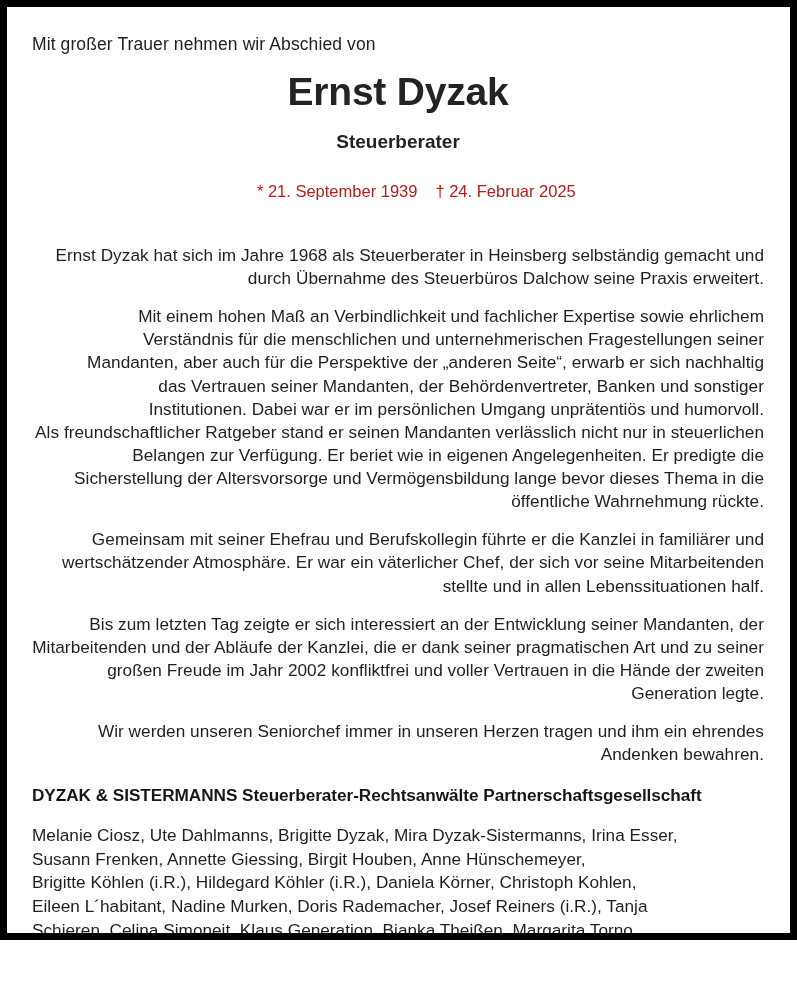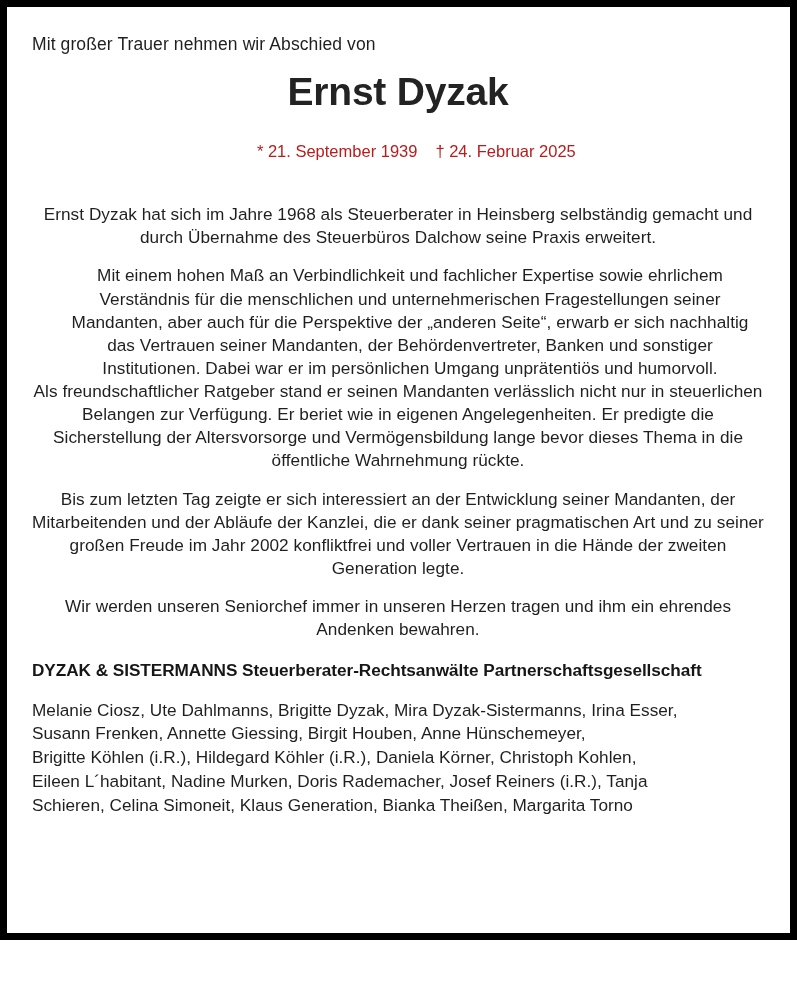--- a/index.html
+++ b/index.html
@@ -40,21 +40,21 @@
   .deceased-block {
     text-align: center;
     margin: 0 0 22px 0;
   }
   .deceased-name {
     font-size: 39px;
     font-weight: bold;
     line-height: 1.08;
     color: #232323;
     letter-spacing: -0.2px;
-    margin: 5px 0 9px 0;
+    margin: 5px 0 18px 0;
   }
   .deceased-role {
     font-size: 19px;
     font-weight: bold;
     color: #232323;
     line-height: 1.2;
     margin: 0 0 9px 0;
   }
   .dates {
     font-size: 16.5px;
@@ -64,21 +64,21 @@
   }
   .dates .date-sep {
     display: inline-block;
     width: 18px;
   }
   .body-para {
     font-size: 17.2px;
     line-height: 1.345;
     color: #1f1f1f;
     margin: 0 0 15px 0;
-    text-align: center;
+    text-align: right;
     letter-spacing: 0.05px;
   }
   .body-para.tight {
     margin-bottom: 0;
     margin-left: 24px;
   }
   .company-line {
     font-size: 17.2px;
     font-weight: bold;
     color: #161616;
@@ -101,28 +101,30 @@
 </head>
 <body>
 
 <div id="notice">
   <div class="inner">
 
     <p class="intro">Mit großer Trauer nehmen wir Abschied von</p>
 
     <div class="deceased-block">
       <div class="deceased-name">Ernst Dyzak</div>
+      <div class="deceased-role">Steuerberater</div>
       <div class="dates">
         <span>* 21. September 1939</span><span class="date-sep"></span><span>† 24. Februar 2025</span>
       </div>
     </div>
 
     <p class="body-para">Ernst Dyzak hat sich im Jahre 1968 als Steuerberater in Heinsberg selbständig gemacht und durch Übernahme des Steuerbüros Dalchow seine Praxis erweitert.</p>
     <p class="body-para tight">Mit einem hohen Maß an Verbindlichkeit und fachlicher Expertise sowie ehrlichem Verständnis für die menschlichen und unternehmerischen Fragestellungen seiner Mandanten, aber auch für die Perspektive der „anderen Seite“, erwarb er sich nachhaltig das Vertrauen seiner Mandanten, der Behördenvertreter, Banken und sonstiger Institutionen. Dabei war er im persönlichen Umgang unprätentiös und humorvoll.</p>
     <p class="body-para">Als freundschaftlicher Ratgeber stand er seinen Mandanten verlässlich nicht nur in steuerlichen Belangen zur Verfügung. Er beriet wie in eigenen Angelegenheiten. Er predigte die Sicherstellung der Altersvorsorge und Vermögensbildung lange bevor dieses Thema in die öffentliche Wahrnehmung rückte.</p>
+    <p class="body-para">Gemeinsam mit seiner Ehefrau und Berufskollegin führte er die Kanzlei in familiärer und wertschätzender Atmosphäre. Er war ein väterlicher Chef, der sich vor seine Mitarbeitenden stellte und in allen Lebenssituationen half.</p>
     <p class="body-para">Bis zum letzten Tag zeigte er sich interessiert an der Entwicklung seiner Mandanten, der Mitarbeitenden und der Abläufe der Kanzlei, die er dank seiner pragmatischen Art und zu seiner großen Freude im Jahr 2002 konfliktfrei und voller Vertrauen in die Hände der zweiten Generation legte.</p>
     <p class="body-para">Wir werden unseren Seniorchef immer in unseren Herzen tragen und ihm ein ehrendes Andenken bewahren.</p>
 
     <p class="company-line">DYZAK &amp; SISTERMANNS Steuerberater-Rechtsanwälte Partnerschaftsgesellschaft</p>
 
     <div class="staff-list">
       <span class="staff-line">Melanie Ciosz, Ute Dahlmanns, Brigitte Dyzak, Mira Dyzak-Sistermanns, Irina Esser,</span>
       <span class="staff-line">Susann Frenken, Annette Giessing, Birgit Houben, Anne Hünschemeyer,</span>
       <span class="staff-line">Brigitte Köhlen (i.R.), Hildegard Köhler (i.R.), Daniela Körner, Christoph Kohlen,</span>
       <span class="staff-line">Eileen L´habitant, Nadine Murken, Doris Rademacher, Josef Reiners (i.R.), Tanja</span>

